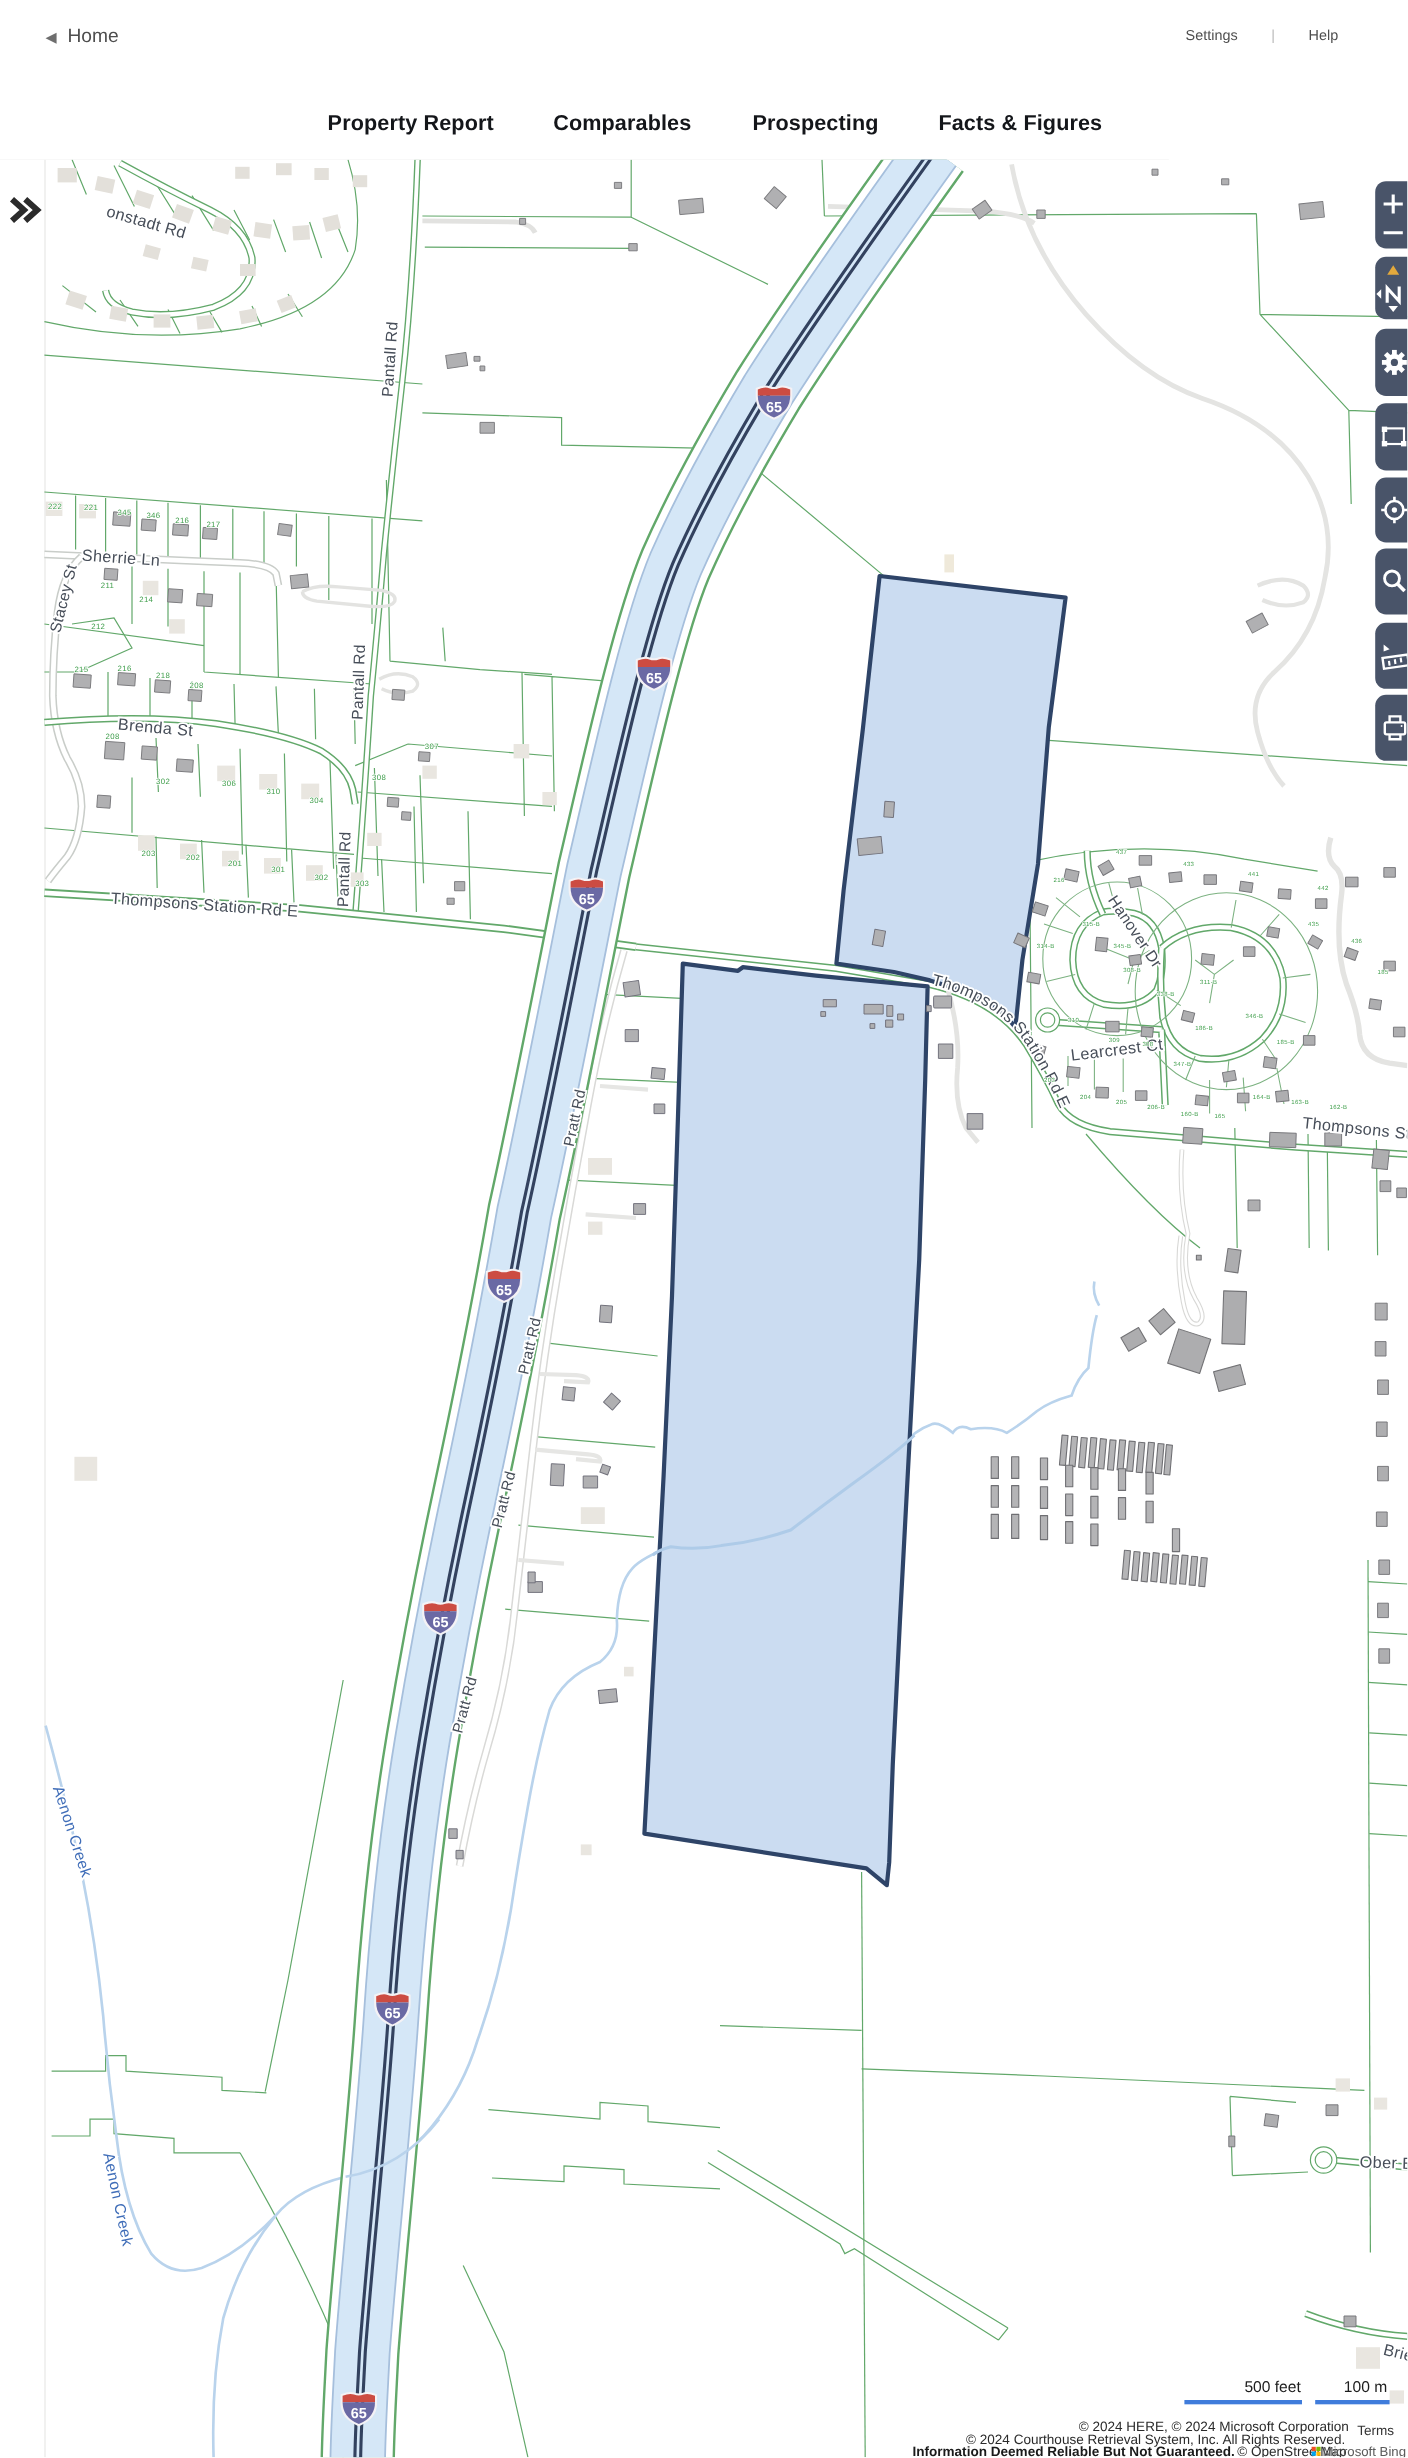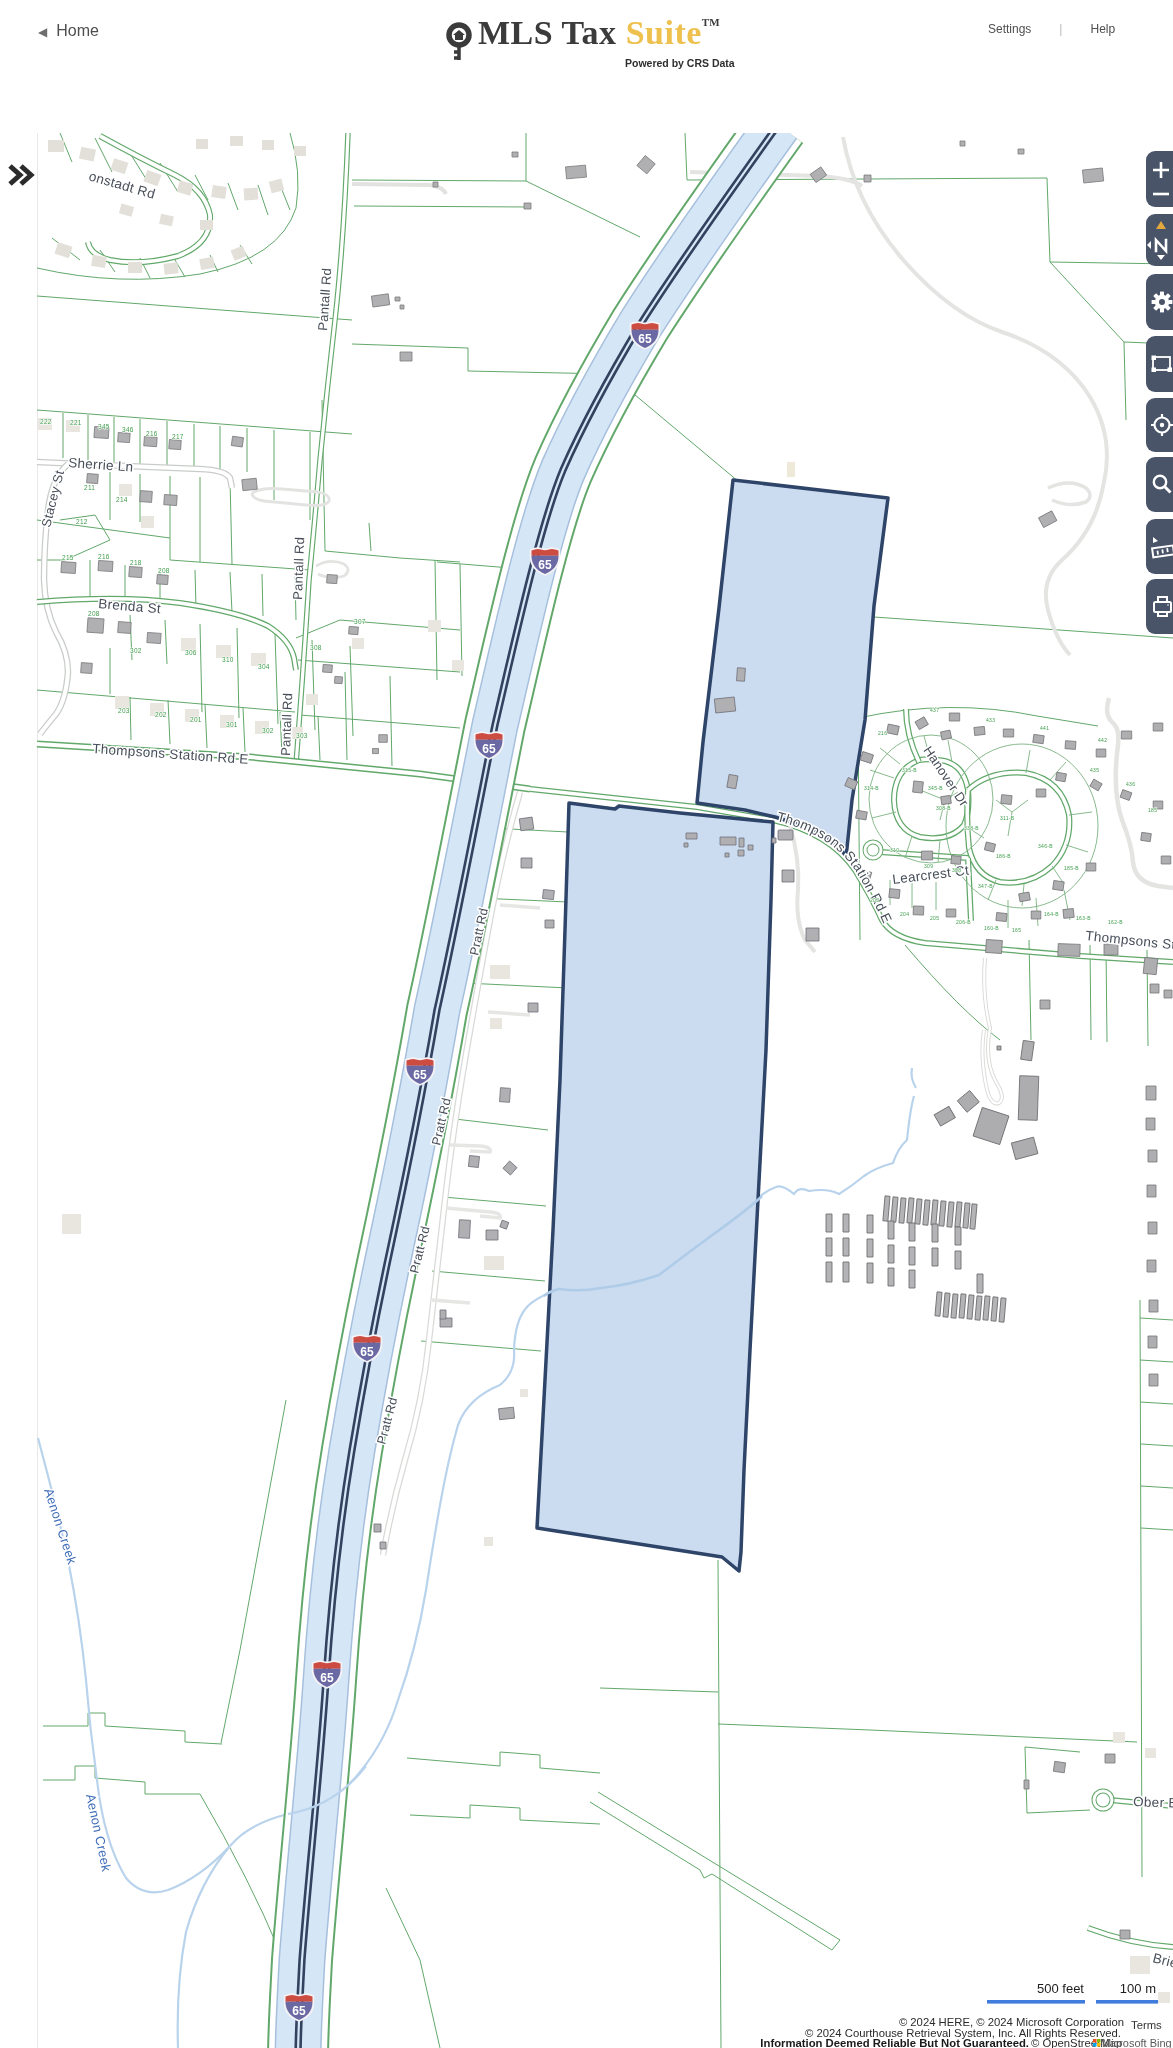--- a/index.html
+++ b/index.html
@@ -24,33 +24,27 @@
 </head>
 <body>
 <div id="page">
 
   <div id="hdr">
 
     <div id="home"><span class="chev">◀</span>Home</div>
 
     <div id="setthelp">Settings<span class="sep">|</span>Help</div>
 
-    <div id="logo">
-      <svg width="26" height="56" viewBox="0 0 26 56" style="position:absolute;left:0;top:8px;">
-
-        <g fill="none" stroke="#3b3b3b">
-          <circle cx="13" cy="13" r="10" stroke-width="5.5"></circle>
-          <path d="M13,8 L19,13 L17,13 L17,18 L9,18 L9,13 L7,13 Z" fill="#3b3b3b" stroke="none"></path>
-          <path d="M13,23 L13,38 M13,30 L8,30 M13,36 L8,36" stroke-width="3.5"></path>
-        </g>
-      </svg>
-      <div id="logotxt">MLS Tax <span class="gold">Suite</span><sup>TM</sup></div>
-      <div id="powered">Powered by CRS Data</div>
+
+    <div id="nav">
+      <span style="left:273px;">Property Report</span>
+      <span style="left:461px;">Comparables</span>
+      <span style="left:627px;">Prospecting</span>
+      <span style="left:782px;">Facts &amp; Figures</span>
     </div>
-
   </div>
 
   <div id="map">
   <svg width="1173" height="1915" viewBox="0 133 1173 1915" xmlns="http://www.w3.org/2000/svg">
 
     <rect x="0" y="133" width="1173" height="1915" fill="#ffffff"></rect>
 
     <line x1="37.5" y1="133" x2="37.5" y2="2048" stroke="#e8e8e6" stroke-width="1"></line>
     <g id="GREEN" fill="none" stroke="#62a86a" stroke-width="1">
 

